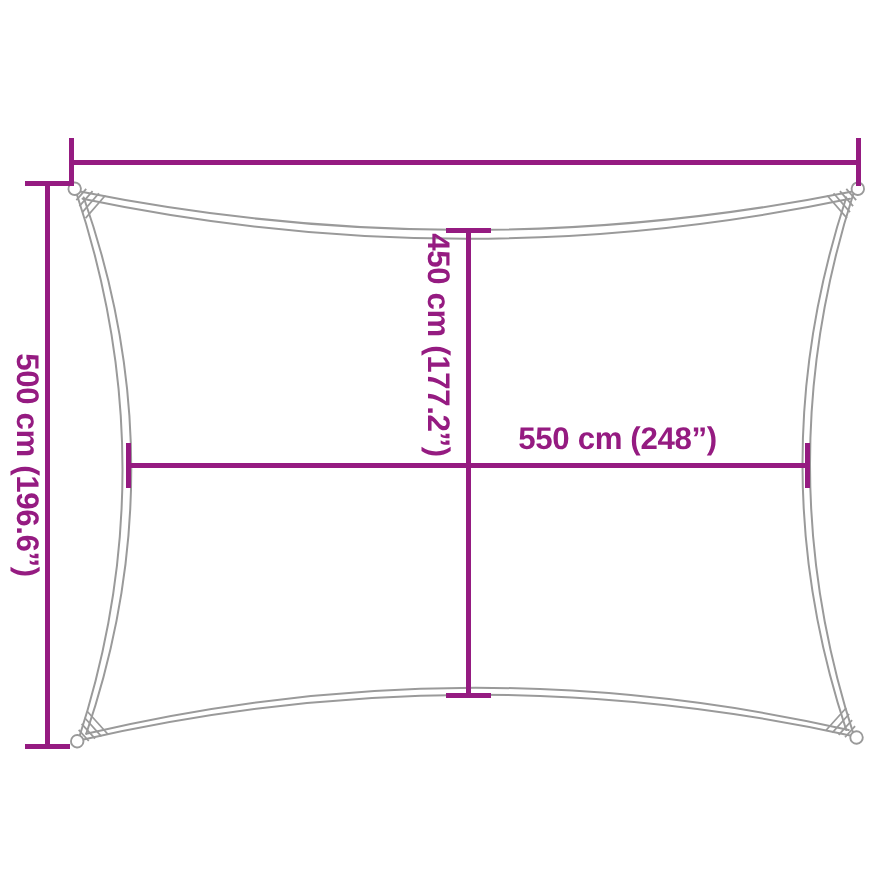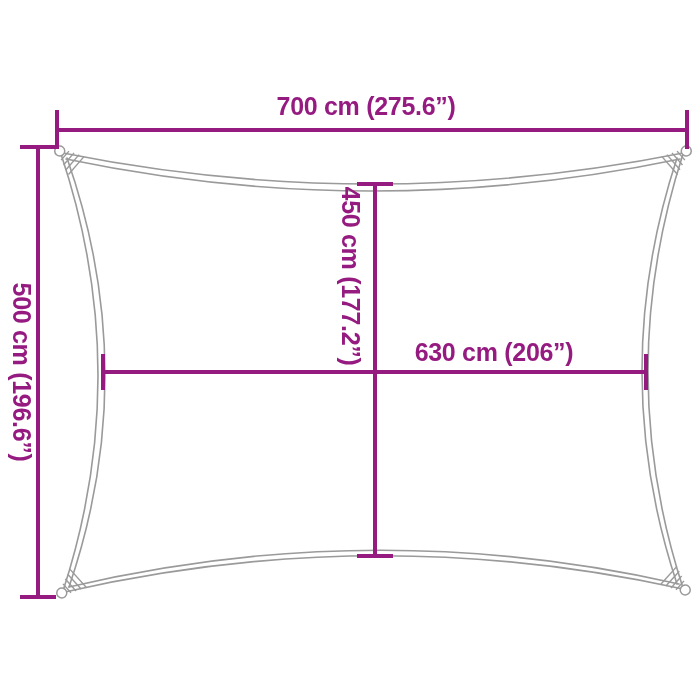--- a/index.html
+++ b/index.html
@@ -103,20 +103,19 @@
       <line x1="357" y1="556" x2="393" y2="556"></line>
     </g>
 
     <g class="dim">
       <line x1="103" y1="372" x2="646" y2="372"></line>
       <line x1="103" y1="354" x2="103" y2="390"></line>
       <line x1="646" y1="354" x2="646" y2="390"></line>
     </g>
   </svg>
 
-  <div id="label-top" class="label">700 cm (275.6”)</div>
 
   <div id="label-left" class="label rot">500 cm (196.6”)</div>
 
   <div id="label-inner-h" class="label rot">450 cm (177.2”)</div>
 
-  <div id="label-inner-w" class="label">630 cm (206”)</div>
+  <div id="label-inner-w" class="label">550 cm (248”)</div>
 </div>
 
 </body></html>

